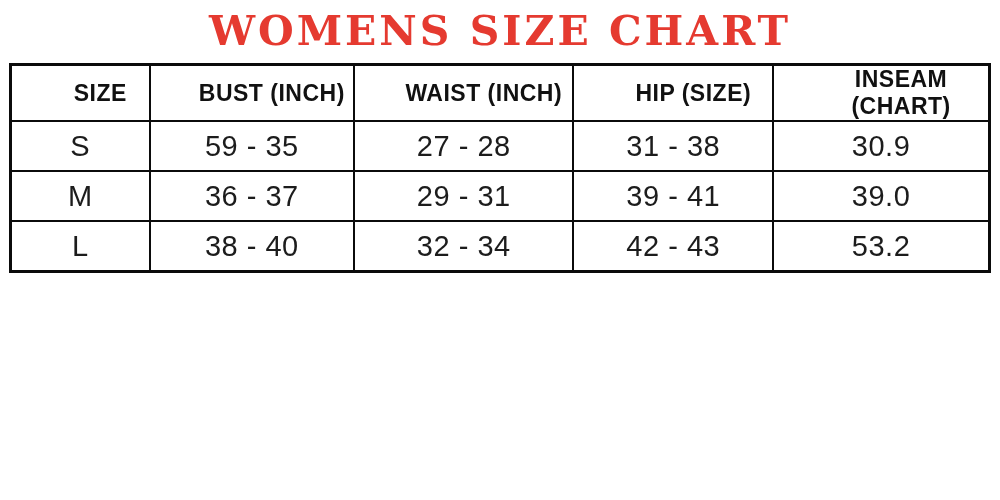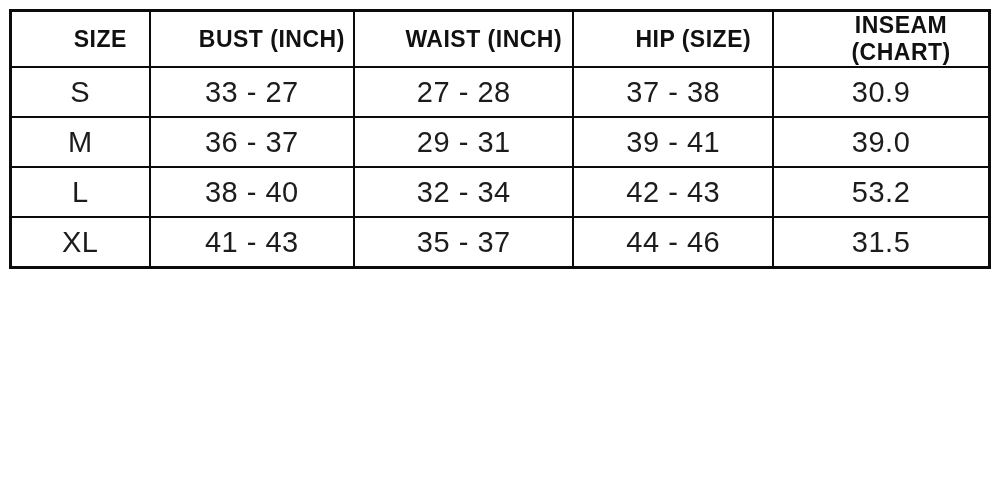--- a/index.html
+++ b/index.html
@@ -60,20 +60,21 @@
     font-weight: normal;
     font-size: 29px;
     color: #1c1c1c;
     letter-spacing: 0.5px;
   }
 </style>
 </head>
 <body>
 
 <div class="page">
+  <h1 class="title" style="color: rgb(229, 58, 48);">WOMENS SIZE CHART</h1>
 
   <table class="size-chart">
     <colgroup>
       <col class="c-size">
       <col class="c-bust">
       <col class="c-waist">
       <col class="c-hip">
       <col class="c-inseam">
     </colgroup>
     <thead>
@@ -81,41 +82,34 @@
           <th>SIZE</th>
           <th>BUST (INCH)</th>
           <th>WAIST (INCH)</th>
           <th>HIP (SIZE)</th>
           <th>INSEAM (CHART)</th>
         </tr>
     </thead>
     <tbody id="body-rows">
         <tr>
           <td>S</td>
-          <td>33 - 27</td>
+          <td>59 - 35</td>
           <td>27 - 28</td>
-          <td>37 - 38</td>
+          <td>31 - 38</td>
           <td>30.9</td>
         </tr>
         <tr>
           <td>M</td>
           <td>36 - 37</td>
           <td>29 - 31</td>
           <td>39 - 41</td>
           <td>39.0</td>
         </tr>
         <tr>
           <td>L</td>
           <td>38 - 40</td>
           <td>32 - 34</td>
           <td>42 - 43</td>
           <td>53.2</td>
         </tr>
-        <tr>
-          <td>XL</td>
-          <td>41 - 43</td>
-          <td>35 - 37</td>
-          <td>44 - 46</td>
-          <td>31.5</td>
-        </tr>
       </tbody>
   </table>
 </div>
 
 </body></html>

